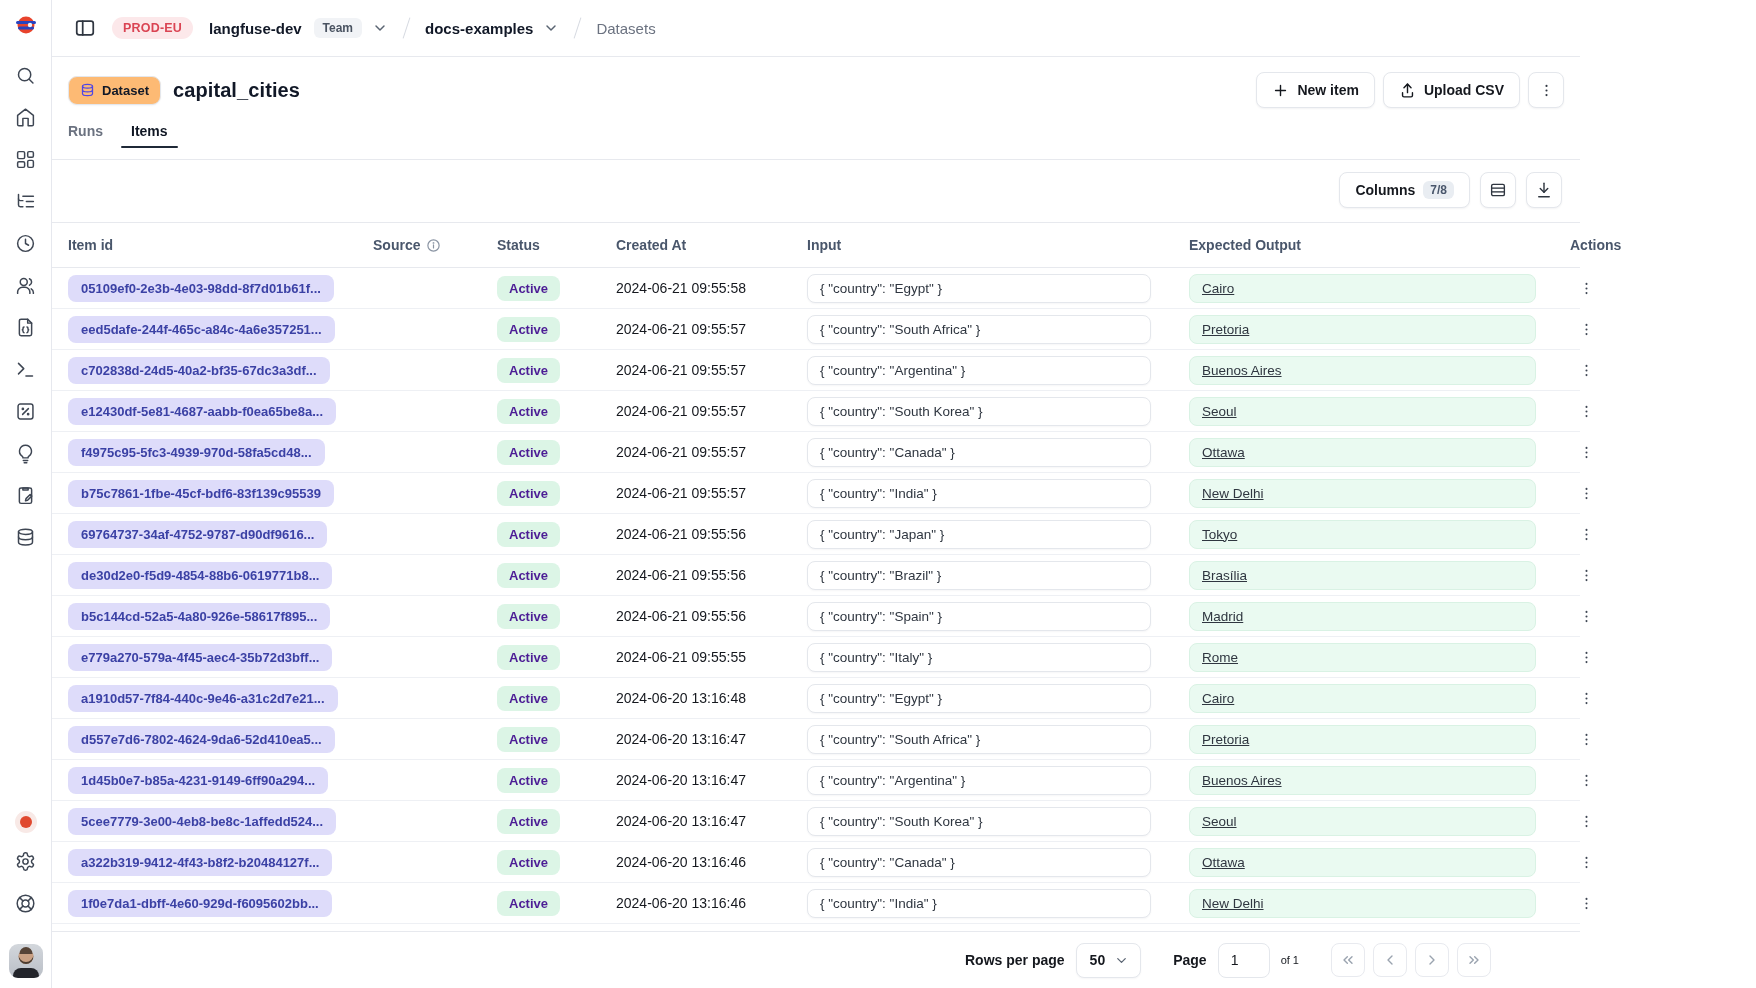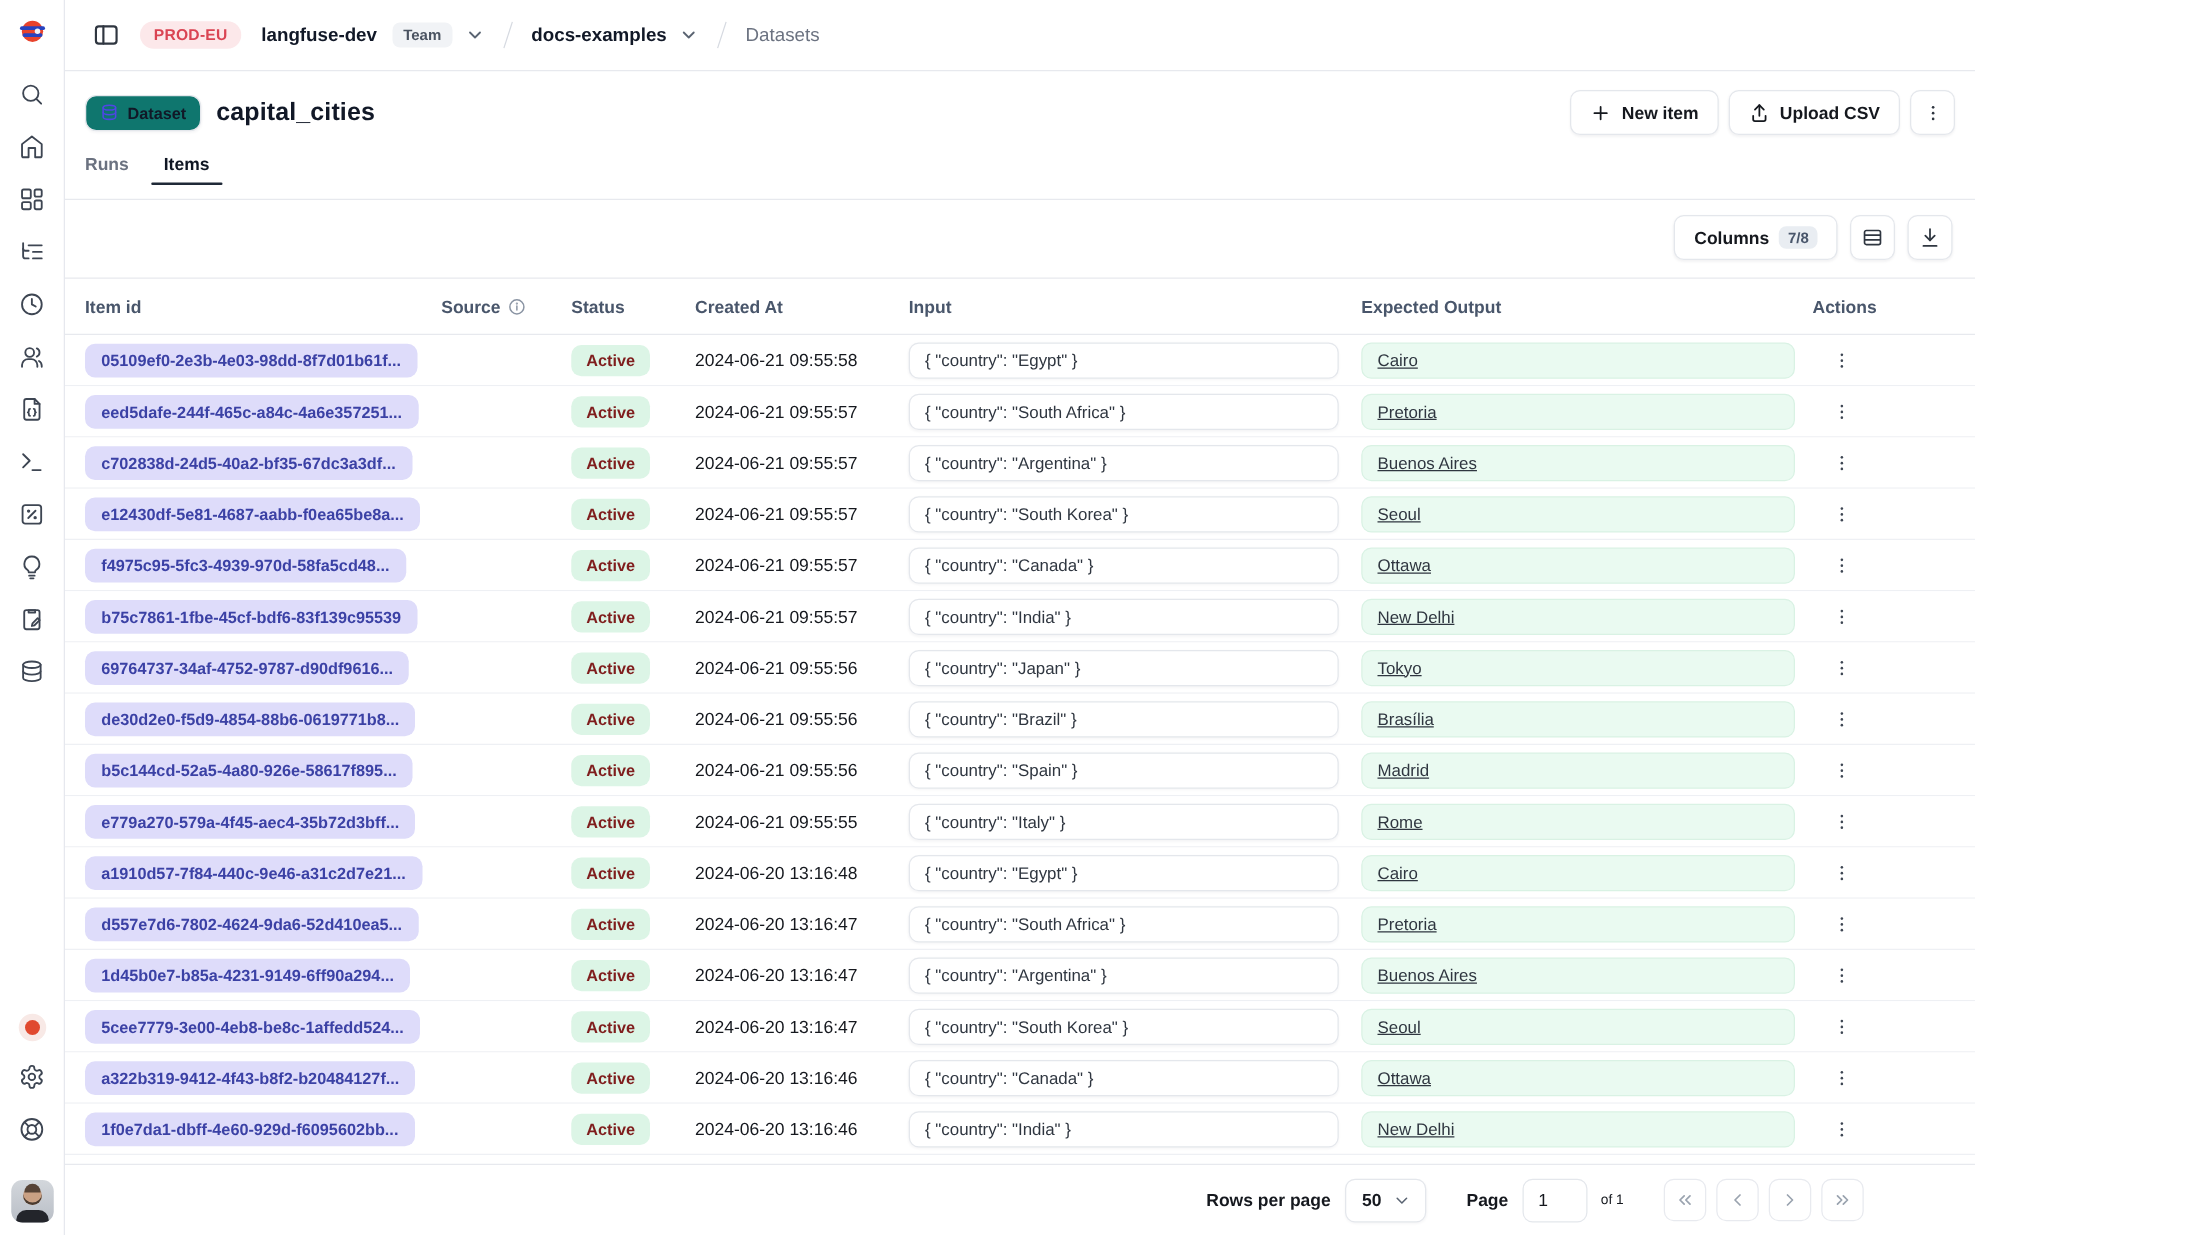--- a/index.html
+++ b/index.html
@@ -56,21 +56,21 @@
   .crumb-chevron { color:#5a6472; display:flex; align-items:center; cursor:pointer; }
   .crumb-slash { width:1px; height:22px; background:#d6dae1; transform:rotate(18deg); margin:0 8px; }
   .project-name { font-size:15px; font-weight:600; color:#111827; cursor:pointer; }
   .crumb-section { font-size:15px; color:#6b7280; cursor:pointer; }
 
   
   .page-head { padding:12px 16px 0 16px; border-bottom:1px solid #e7e9ee; }
   .title-row { height:42px; display:flex; align-items:center; gap:12px; }
   .entity-badge { display:inline-flex; align-items:center; gap:7px; border:1px solid #e4e7ec;
     border-radius:9px; padding:6px 11px; font-size:13px; font-weight:700; color:#111827;
-    background:#0f766e; box-shadow:0 1px 2px rgba(16,24,40,.04); }
+    background:#fdba74; box-shadow:0 1px 2px rgba(16,24,40,.04); }
   .entity-badge svg { color:#4f46e5; }
   .page-title { font-size:20px; font-weight:700; color:#111827; letter-spacing:.1px; }
   .title-actions { margin-left:auto; display:flex; align-items:center; gap:8px; }
   .btn {
     display:inline-flex; align-items:center; gap:8px; height:36px; padding:0 15px;
     border:1px solid #e4e7ec; border-radius:8px; background:#fff; cursor:pointer;
     font-family:inherit; font-size:14px; font-weight:600; color:#15181e;
     box-shadow:0 1px 2px rgba(16,24,40,.05);
   }
   .btn-square { width:36px; padding:0; justify-content:center; color:#2f3640; }
@@ -85,33 +85,33 @@
   .toolbar { display:flex; justify-content:flex-end; align-items:center; gap:10px;
     padding:12px 18px 14px 16px; }
   .count-pill { background:#e9edf2; color:#49566b; font-size:12px; font-weight:600;
     border-radius:6px; padding:2px 7px; }
 
   
   .table-area { flex:1; min-height:0; display:flex; flex-direction:column; }
   .thead, .trow {
     display:grid;
     grid-template-columns:285px 104px 99px 171px 362px 361px 1fr;
-    align-items:center; padding-left:16px;
+    align-items:center; padding-left:16px;gap:20px;
   }
   .thead { height:46px; border-top:1px solid #e7e9ee; border-bottom:1px solid #e7e9ee; }
   .th { font-size:14px; font-weight:600; color:#49566b; display:flex; align-items:center; gap:6px; }
   .th .info { color:#8a94a3; display:flex; }
   .trow { height:41px; border-bottom:1px solid #eef0f4; background:#fff; }
   .cell { min-width:0; display:flex; align-items:center; }
   .id-pill {
     display:inline-block; max-width:278px; overflow:hidden; white-space:nowrap;
     background:#dedcfa; color:#3b41a5; font-size:13px; font-weight:700;
     padding:6px 13px; border-radius:8px; cursor:pointer;
   }
-  .badge-active { background:#dcf5e6; color:#7f1d1d; font-size:13px; font-weight:600;
+  .badge-active { background:#dcf5e6; color:#4c1d95; font-size:13px; font-weight:600;
     padding:5px 12px; border-radius:8px; }
   .cell-created { font-size:14px; color:#15181e; }
   .io-box { width:100%; font-size:13.5px; color:#2f3640; padding:6px 12px; border-radius:8px;
     white-space:nowrap; overflow:hidden; cursor:pointer; }
   .cell-input { padding-right:18px; }
   .input-box { background:#fff; border:1px solid #e4e7ec; box-shadow:0 1px 2px rgba(16,24,40,.04); }
   .cell-expected { padding-right:14px; }
   .expected-box { background:#eafaf1; border:1px solid #d9f2e4;text-decoration:underline; }
   .kebab-btn { background:none; border:none; color:#3e4653; cursor:pointer; width:30px; height:30px;
     display:flex; align-items:center; justify-content:center; border-radius:6px; margin-left:8px; }

